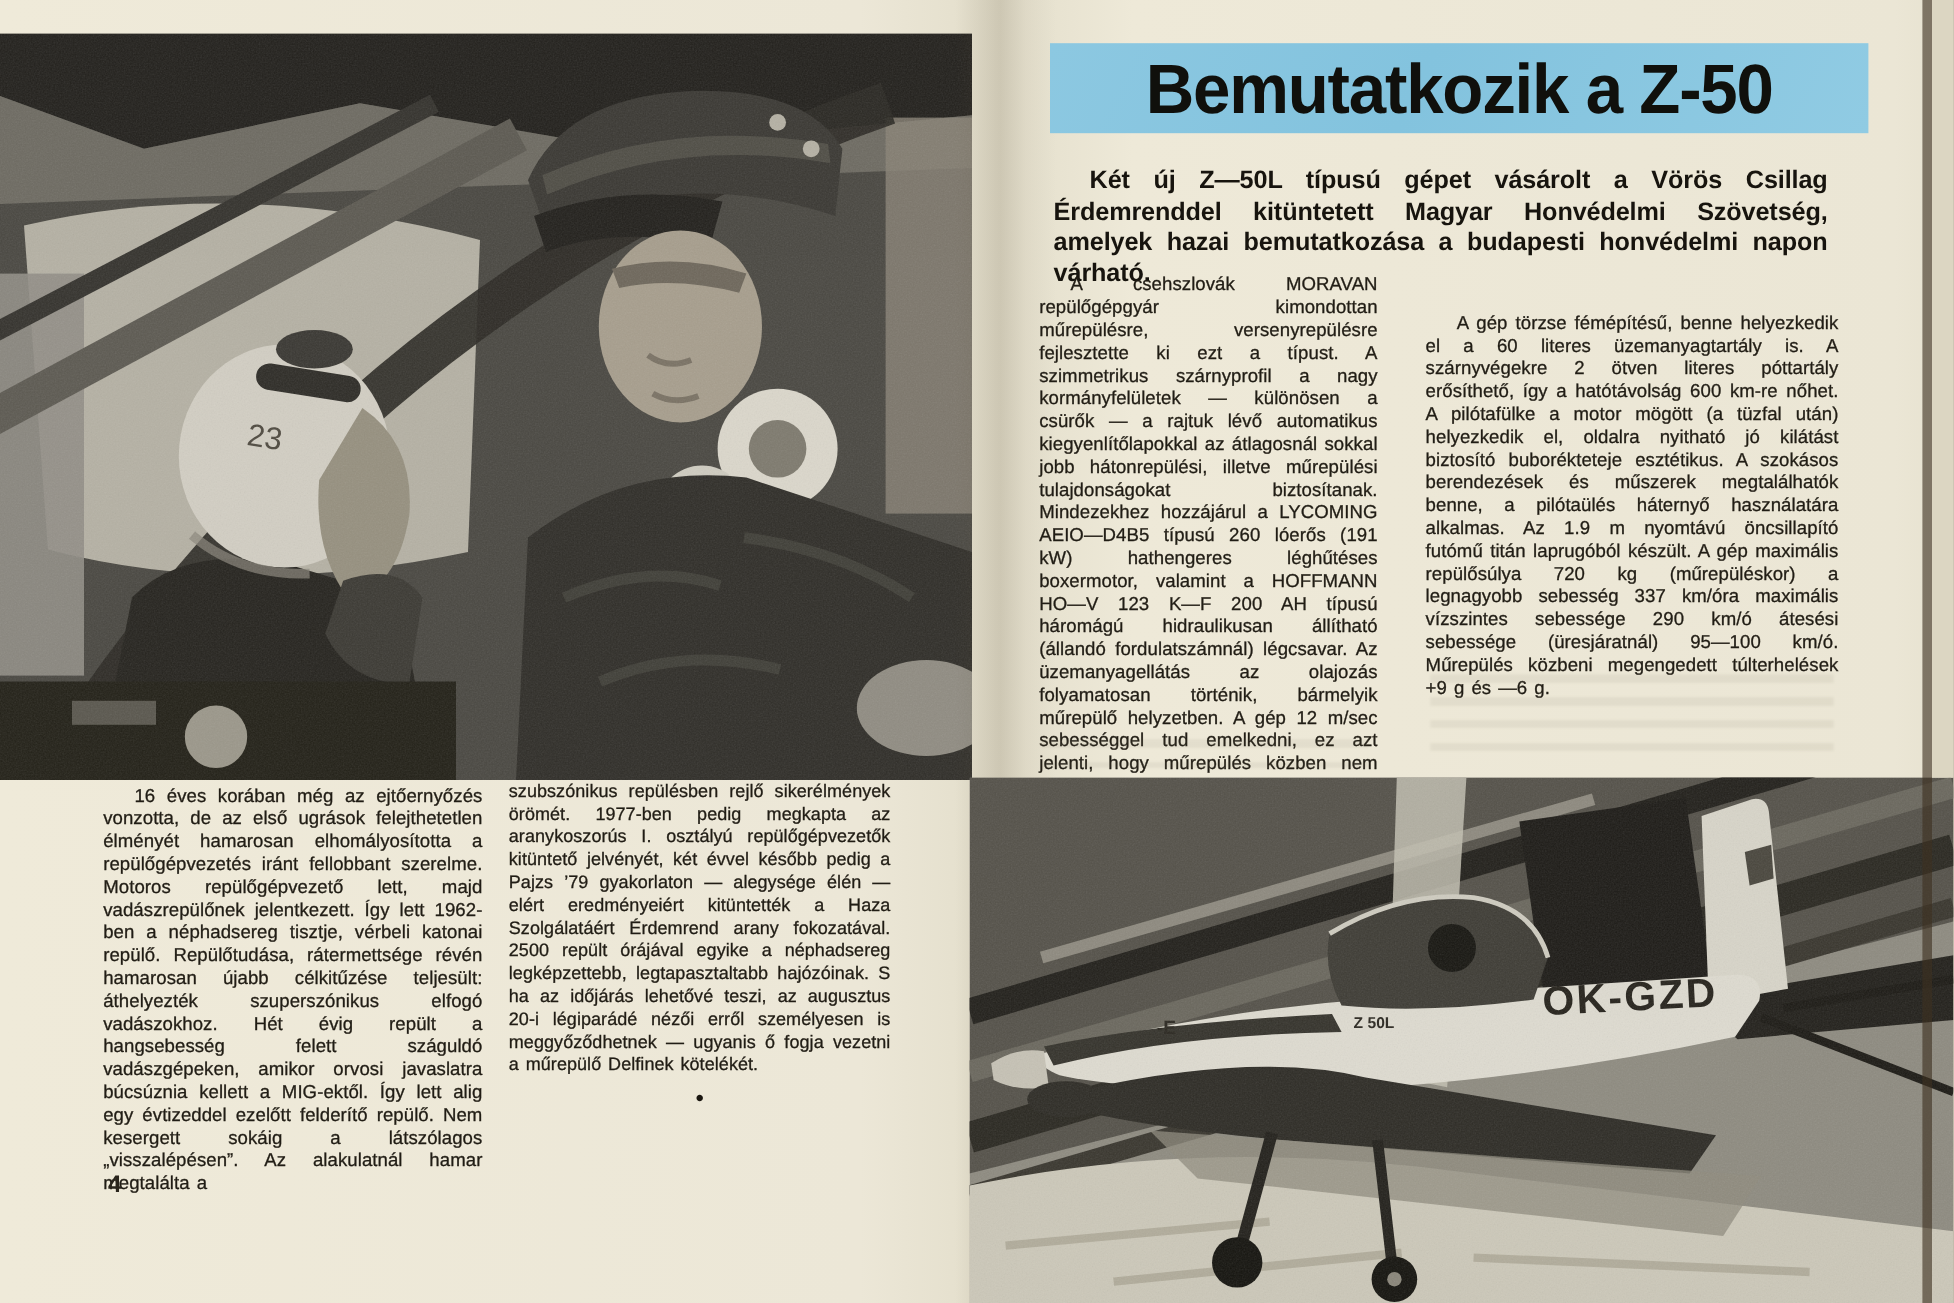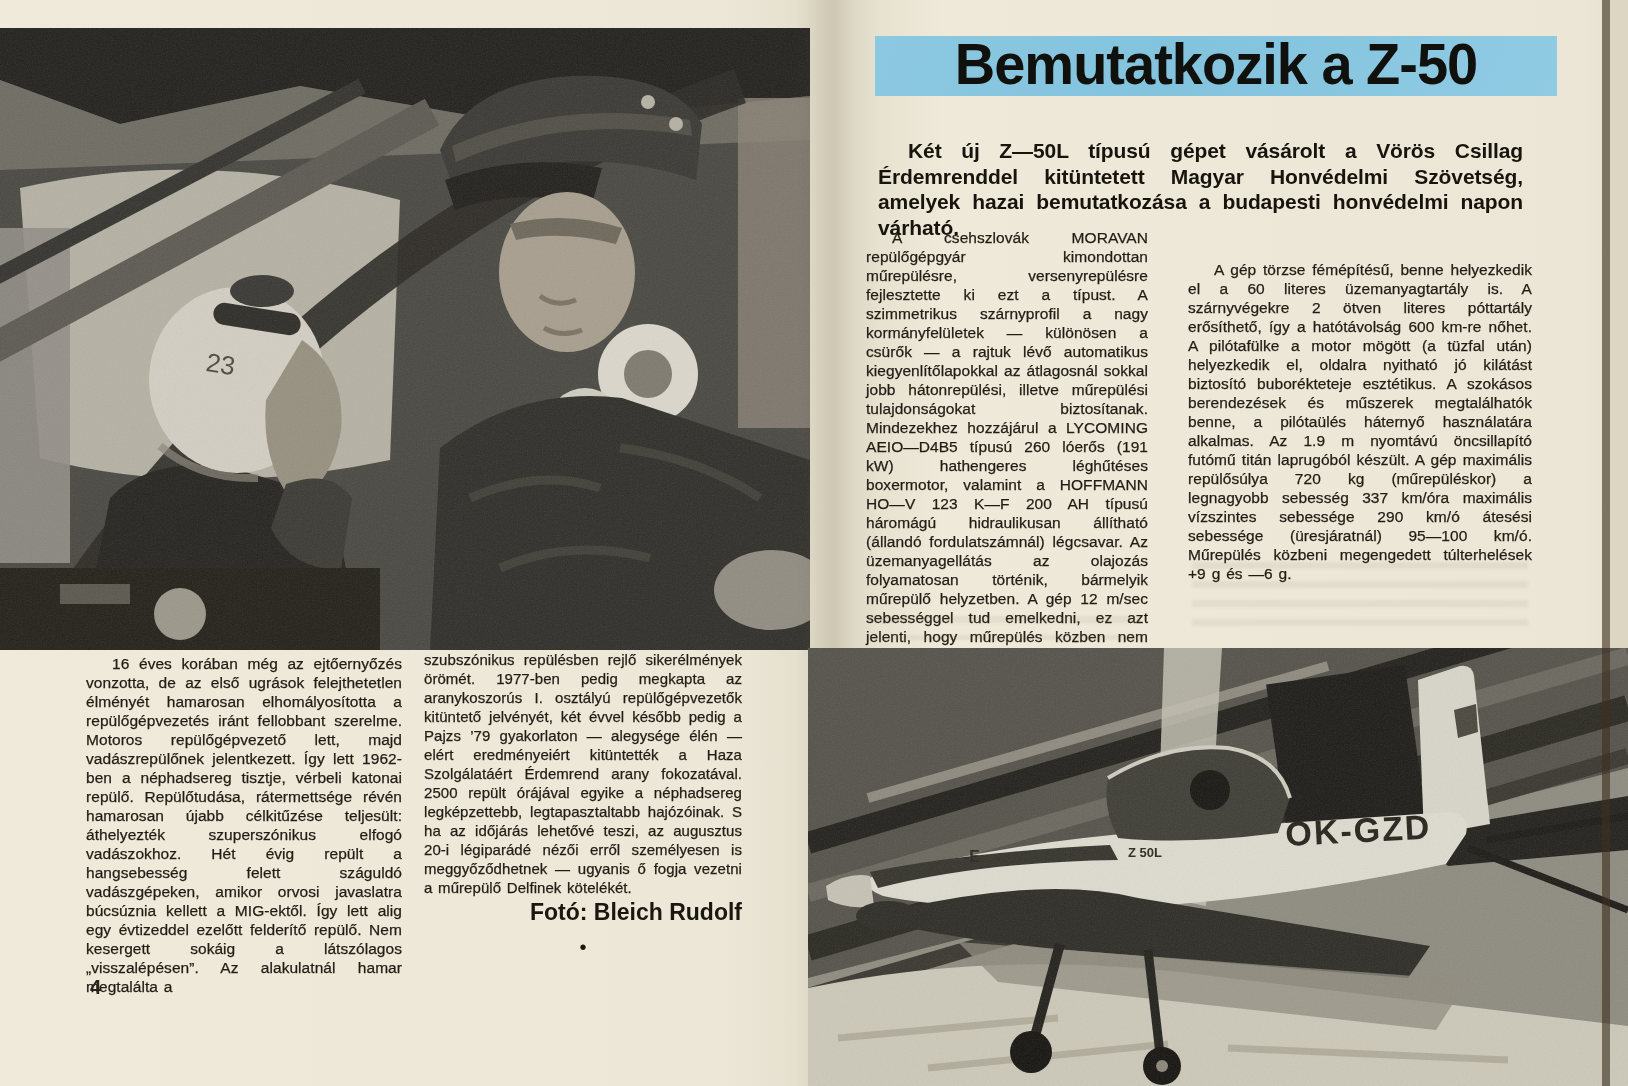--- a/index.html
+++ b/index.html
@@ -17,22 +17,22 @@
   .indent{text-indent:26px;}
   .photo-left{left:0;top:28px;width:810px;height:622px;}
   .photo-plane{left:808px;top:648px;width:820px;height:438px;}
   .col-l1{left:86px;top:654px;width:316px;}
   .col-l2-wrap{left:424px;top:650px;width:318px;}
   .byline{font-size:23px;font-weight:bold;line-height:31px;text-align:right;padding-right:14px;margin-top:10px;color:#1a1610;}
   .credit{font-size:23px;font-weight:bold;line-height:31px;text-align:right;color:#1a1610;}
   .bullet{text-align:center;font-size:20px;margin-top:8px;color:#1a1610;}
   .pagenum{left:90px;top:976px;font-size:20px;font-weight:bold;color:#2a251c;}
   .title-band{
-    left:875px;top:36px;width:682px;height:60px;
-    display:flex;align-items:flex-end;justify-content:center;
+    left:875px;top:36px;width:682px;height:75px;
+    display:flex;align-items:center;justify-content:center;
     background:linear-gradient(115deg,#8cc8e1 0%,#83c3de 45%,#90cbe3 100%);
   }
   .title-band h1{
     margin:0;font-size:56px;font-weight:bold;letter-spacing:-1px;color:#10100c;
     transform:scaleY(1.04);
   }
   .lead{
     left:878px;top:138px;width:645px;font-size:21px;font-weight:bold;line-height:25.5px;
     text-align:justify;text-indent:30px;letter-spacing:-.1px;color:#17140e;
   }
@@ -111,21 +111,20 @@
         <circle cx="180" cy="586" r="26" fill="#9b978a"></circle>
         <rect x="60" y="556" width="70" height="20" fill="#5a574e"></rect>
       </g>
       <rect width="810" height="622" filter="url(#grainL)" opacity=".13"></rect>
     </svg>
 
     <div class="abs body-text indent col-l1">16 éves korában még az ejtőernyőzés vonzotta, de az első ugrások felejthetetlen élményét hamarosan elhomályosította a repülőgépvezetés iránt fellobbant szerelme. Motoros repülőgépvezető lett, majd vadászrepülőnek jelentkezett. Így lett 1962-ben a néphadsereg tisztje, vérbeli katonai repülő. Repülőtudása, rátermettsége révén hamarosan újabb célkitűzése teljesült: áthelyezték szuperszónikus elfogó vadászokhoz. Hét évig repült a hangsebesség felett száguldó vadászgépeken, amikor orvosi javaslatra búcsúznia kellett a MIG-ektől. Így lett alig egy évtizeddel ezelőtt felderítő repülő. Nem kesergett sokáig a látszólagos „visszalépésen”. Az alakulatnál hamar megtalálta a</div>
 
     <div class="abs col-l2-wrap">
       <div class="body-text" style="font-size:15px;">szubszónikus repülésben rejlő sikerélmények örömét. 1977-ben pedig megkapta az aranykoszorús I. osztályú repülőgépvezetők kitüntető jelvényét, két évvel később pedig a Pajzs ’79 gyakorlaton — alegysége élén — elért eredményeiért kitüntették a Haza Szolgálatáért Érdemrend arany fokozatával. 2500 repült órájával egyike a néphadsereg legképzettebb, legtapasztaltabb hajózóinak. S ha az időjárás lehetővé teszi, az augusztus 20-i légiparádé nézői erről személyesen is meggyőződhetnek — ugyanis ő fogja vezetni a műrepülő Delfinek kötelékét.</div>
-      <div class="credit">Fotó: Bleich Rudolf</div>
       <div class="bullet">•</div>
     </div>
 
     <div class="abs pagenum">4</div>
   </div>
 
   <div class="abs gutter"></div>
 
   <div>
 

